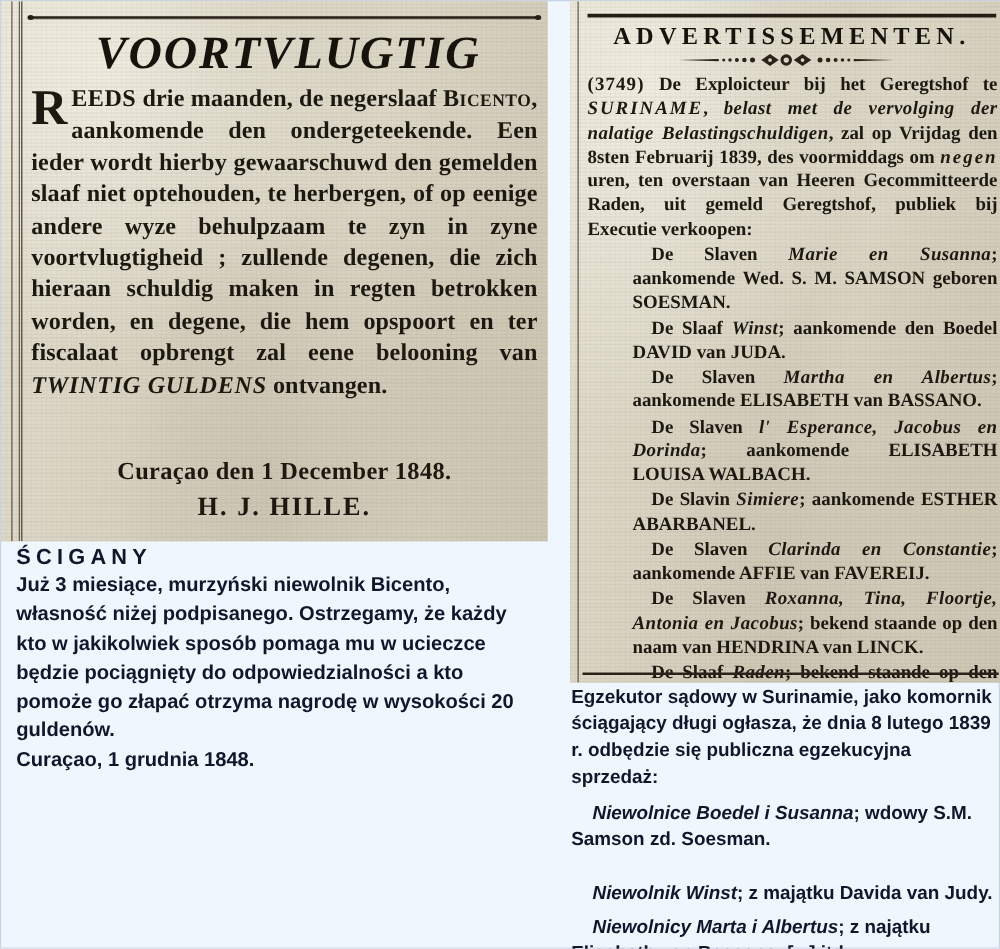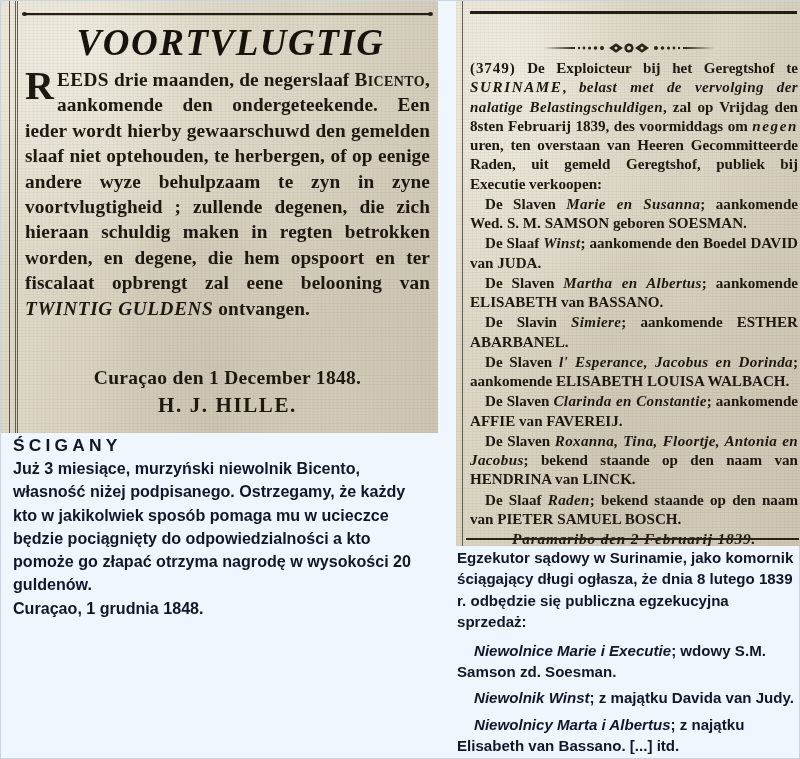--- a/index.html
+++ b/index.html
@@ -93,21 +93,21 @@
     position:absolute;left:50%;transform:translateX(-50%);top:40px;
     width:176px;height:14px;
   }
   .adv-body{
     position:absolute;left:14px;right:3px;top:58px;
     font-family:"Liberation Serif",serif;
     font-size:15.1px;line-height:19.25px;font-weight:700;
     text-align:justify;color:#1d1810;
   }
   .adv-body p{margin:0;}
-  .adv-body p.entry{text-indent:15px;margin-top:1px;}
+  .adv-body p.entry{text-indent:15px;margin-top:1px;margin-left:36px;}
   .adv-body em{font-style:italic;letter-spacing:.35px;}
   .adv-body .caps{letter-spacing:.9px;}
   .adv-body .spread{letter-spacing:1.6px;font-style:italic;}
   .adv-dateline{
     text-indent:0;text-align:center;font-style:italic;font-size:15.4px;
     letter-spacing:.8px;margin-top:3px;
   }
   .rule-bottom{position:absolute;left:10px;right:2px;bottom:6px;height:2px;background:#2a2318;}
 
   
@@ -143,20 +143,21 @@
 
     <div class="signline" id="dateline-left">Curaçao den 1 December 1848.</div>
     <div class="signline" id="signature-left">H. J. HILLE.</div>
   </div>
 
   <div class="scan" id="scan-right">
     <div class="colrule" style="left:6px"></div>
 
     <div class="rule-top2"></div>
 
+    <div class="adv-title">ADVERTISSEMENTEN.</div>
 
     <svg class="ornament" viewBox="0 0 176 14">
       <path d="M2 7 L34 6.1 L34 7.9 Z" fill="#2a2318"></path>
       <path d="M174 7 L142 6.1 L142 7.9 Z" fill="#2a2318"></path>
       <circle cx="38" cy="7" r="1.2" fill="#2a2318"></circle>
         <circle cx="43" cy="7" r="1.4" fill="#2a2318"></circle>
       <circle cx="48.5" cy="7" r="1.6" fill="#2a2318"></circle>
         <circle cx="54.5" cy="7" r="1.8" fill="#2a2318"></circle>
       <circle cx="61" cy="7" r="2" fill="#2a2318"></circle>
       <circle cx="138" cy="7" r="1.2" fill="#2a2318"></circle>
@@ -171,40 +172,40 @@
       <circle cx="75" cy="7" r="1.5" fill="#ddd8c7"></circle>
       <circle cx="101" cy="7" r="1.5" fill="#ddd8c7"></circle>
     </svg>
 
     <div class="adv-body">
       <p><span class="caps">(3749)</span><span> De Exploicteur bij het Geregtshof te </span><em class="spread">SURINAME</em><span>, </span><em>belast met de vervolging der nalatige Belastingschuldigen</em><span>, zal op Vrijdag den 8sten Februarij 1839, des voormiddags om </span><em class="spread">negen</em><span> uren, ten overstaan van Heeren Gecommitteerde Raden, uit gemeld Geregtshof, publiek bij Executie verkoopen:</span></p>
 
       <p class="entry"><span>De Slaven </span><em>Marie en Susanna</em><span>; aankomende Wed. S. M. SAMSON geboren SOESMAN.</span></p>
       <p class="entry"><span>De Slaaf </span><em>Winst</em><span>; aankomende den Boedel DAVID van JUDA.</span></p>
       <p class="entry"><span>De Slaven </span><em>Martha en Albertus</em><span>; aankomende ELISABETH van BASSANO.</span></p>
+      <p class="entry"><span>De Slaven </span><em>l' Esperance, Jacobus en Dorinda</em><span>; aankomende ELISABETH LOUISA WALBACH.</span></p>
       <p class="entry"><span>De Slavin </span><em>Simiere</em><span>; aankomende ESTHER ABARBANEL.</span></p>
-      <p class="entry"><span>De Slaven </span><em>l' Esperance, Jacobus en Dorinda</em><span>; aankomende ELISABETH LOUISA WALBACH.</span></p>
       <p class="entry"><span>De Slaven </span><em>Clarinda en Constantie</em><span>; aankomende AFFIE van FAVEREIJ.</span></p>
       <p class="entry"><span>De Slaven </span><em>Roxanna, Tina, Floortje, Antonia en Jacobus</em><span>; bekend staande op den naam van HENDRINA van LINCK.</span></p>
       <p class="entry"><span>De Slaaf </span><em>Raden</em><span>; bekend staande op den naam van PIETER SAMUEL BOSCH.</span></p>
 
       <p class="adv-dateline">Paramaribo den 2 Februarij 1839.</p>
 
     </div>
 
     <div class="rule-bottom"></div>
   </div>
 
   <div class="pol" id="pol-left">
     <h2>ŚCIGANY</h2>
     <p>Już 3 miesiące, murzyński niewolnik Bicento, własność niżej podpisanego. Ostrzegamy, że każdy kto w jakikolwiek sposób pomaga mu w ucieczce będzie pociągnięty do odpowiedzialności a kto pomoże go złapać otrzyma nagrodę w wysokości 20 guldenów.</p>
     <p>Curaçao, 1 grudnia 1848.</p>
   </div>
 
   <div class="pol" id="pol-right">
     <p>Egzekutor sądowy w Surinamie, jako komornik ściągający  długi ogłasza, że dnia 8 lutego 1839 r. odbędzie się publiczna egzekucyjna sprzedaż:</p>
-    <p class="ind" style="margin-top:7px"><em>Niewolnice Marie i Executie</em><span>; wdowy S.M. Samson zd. Soesman.</span></p>
-    <p class="ind" style="margin-top:5px"><em>Niewolnik Winst</em><span>; z majątku Davida van Judy.</span></p>
+    <p class="ind" style="margin-top:7px"><em>Niewolnice Boedel i Susanna</em><span>; wdowy S.M. Samson zd. Soesman.</span></p>
+    <p class="ind" style="margin-top:22px"><em>Niewolnik Winst</em><span>; z majątku Davida van Judy.</span></p>
     <p class="ind" style="margin-top:5px"><em>Niewolnicy Marta i Albertus</em><span>; z najątku Elisabeth van Bassano. [...] itd.</span></p>
 
   </div>
 
 </div>
 
 </body></html>

